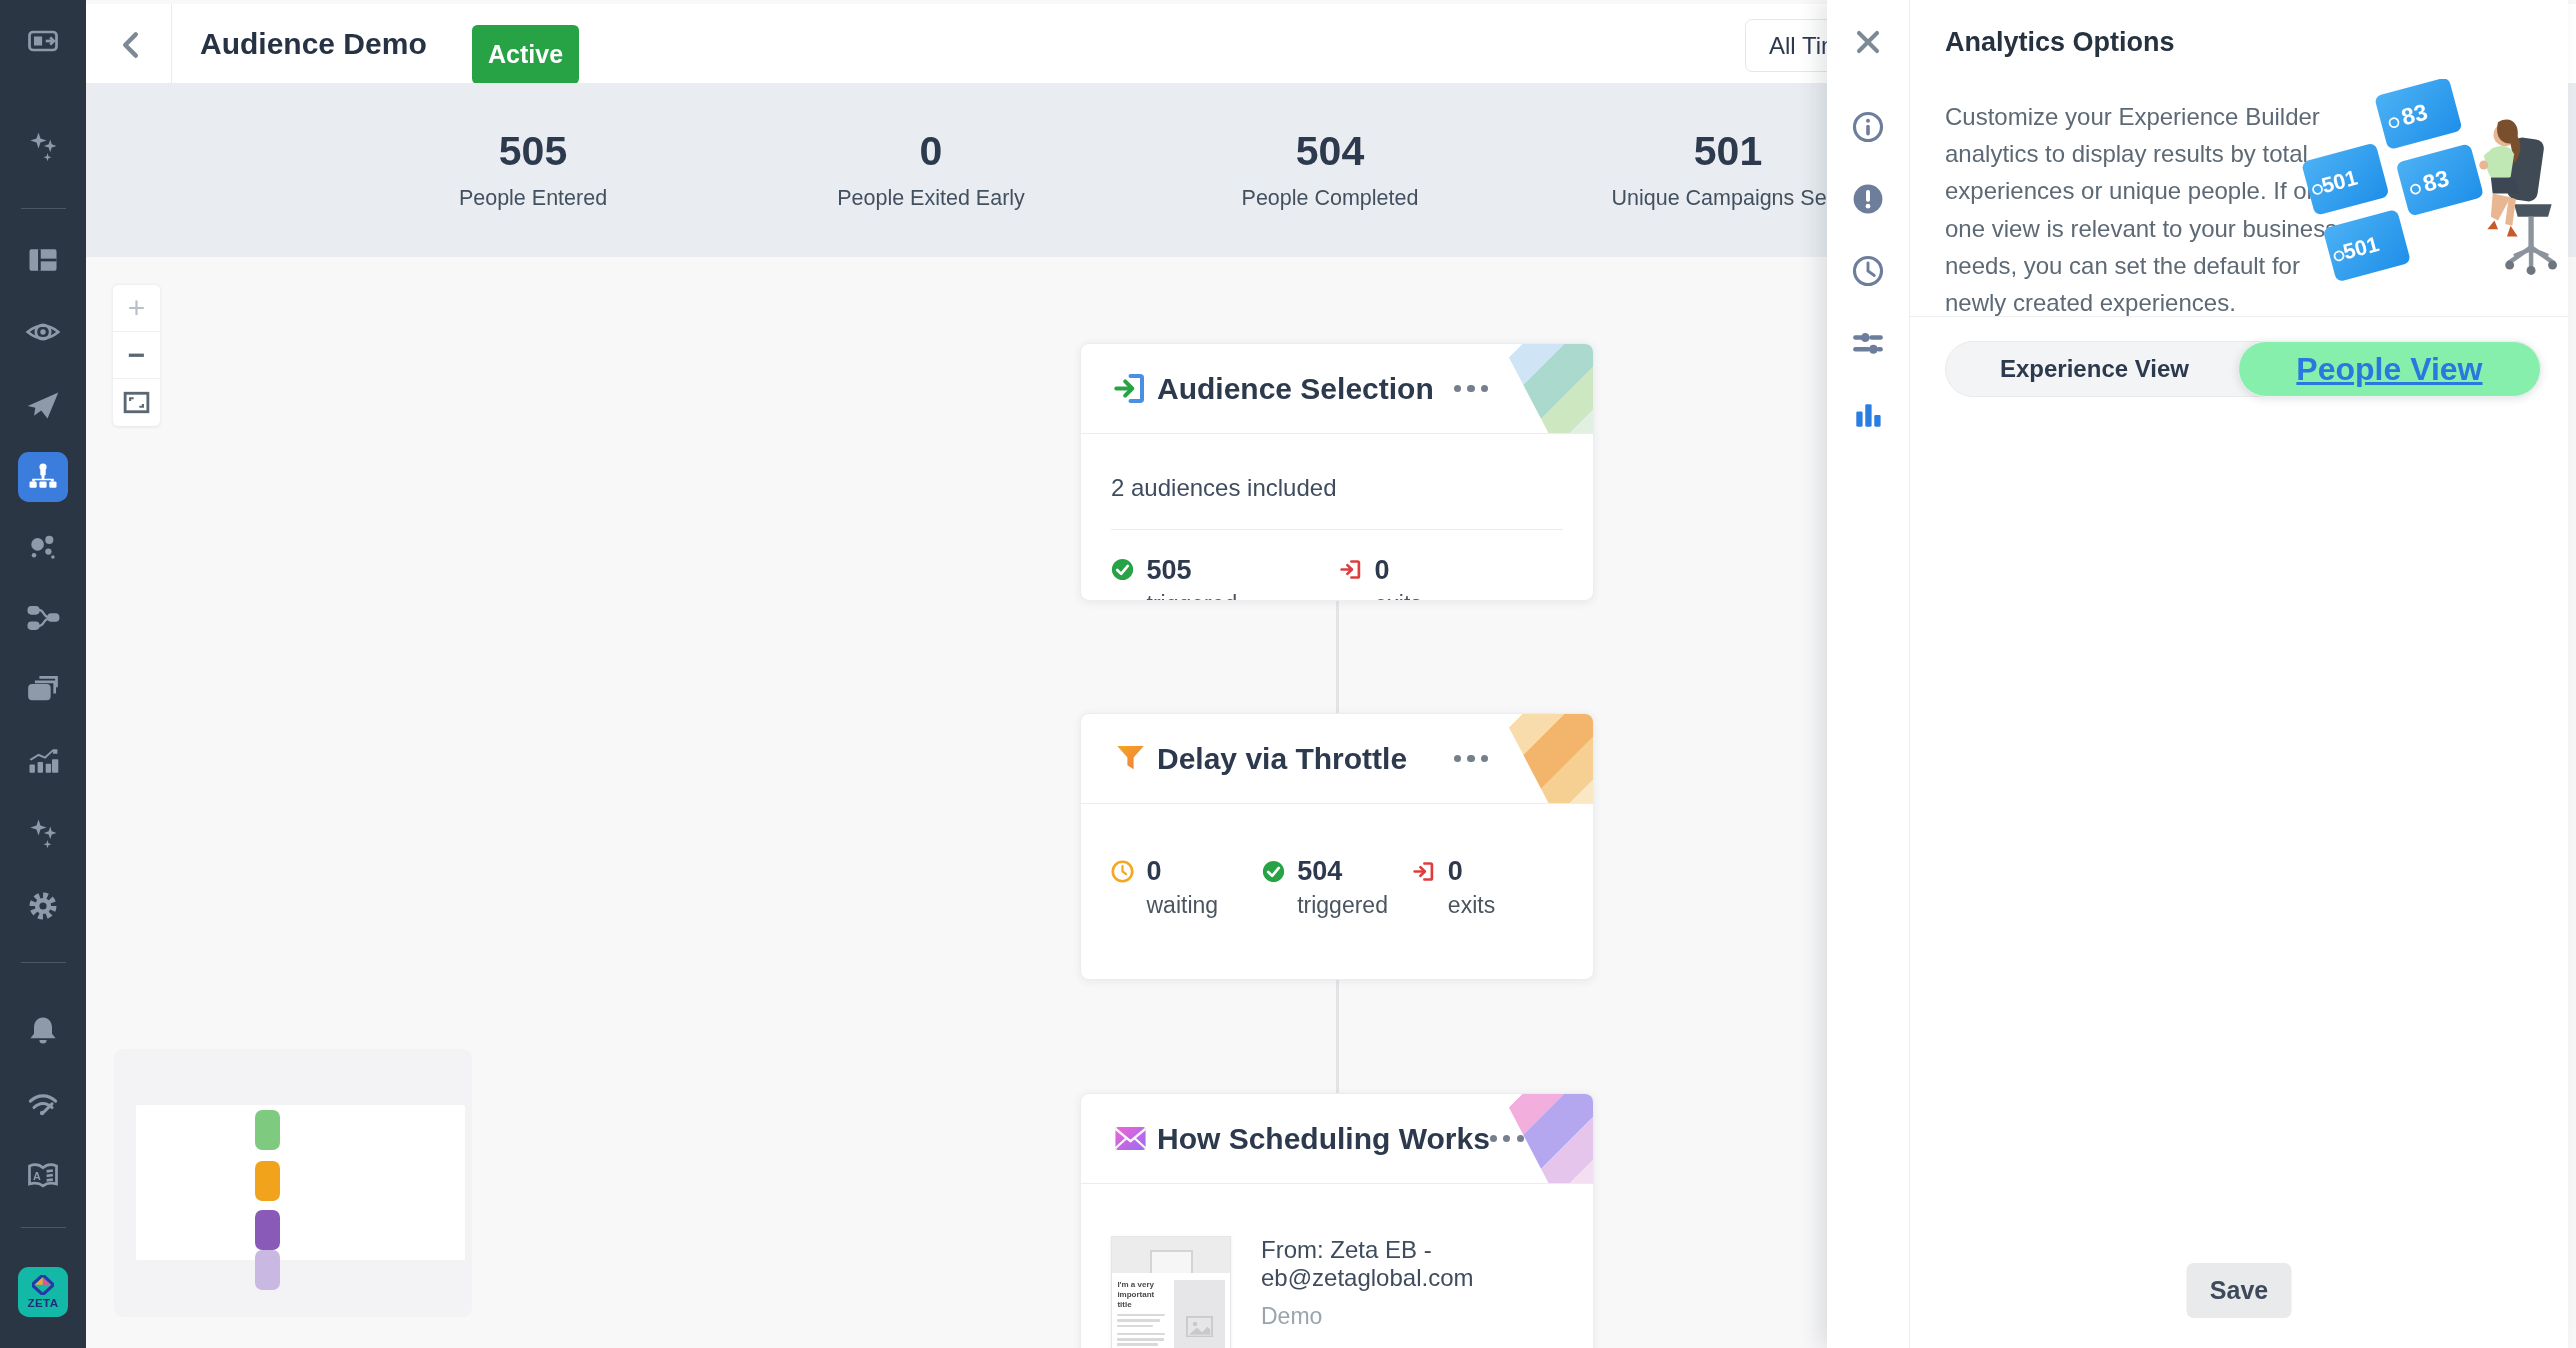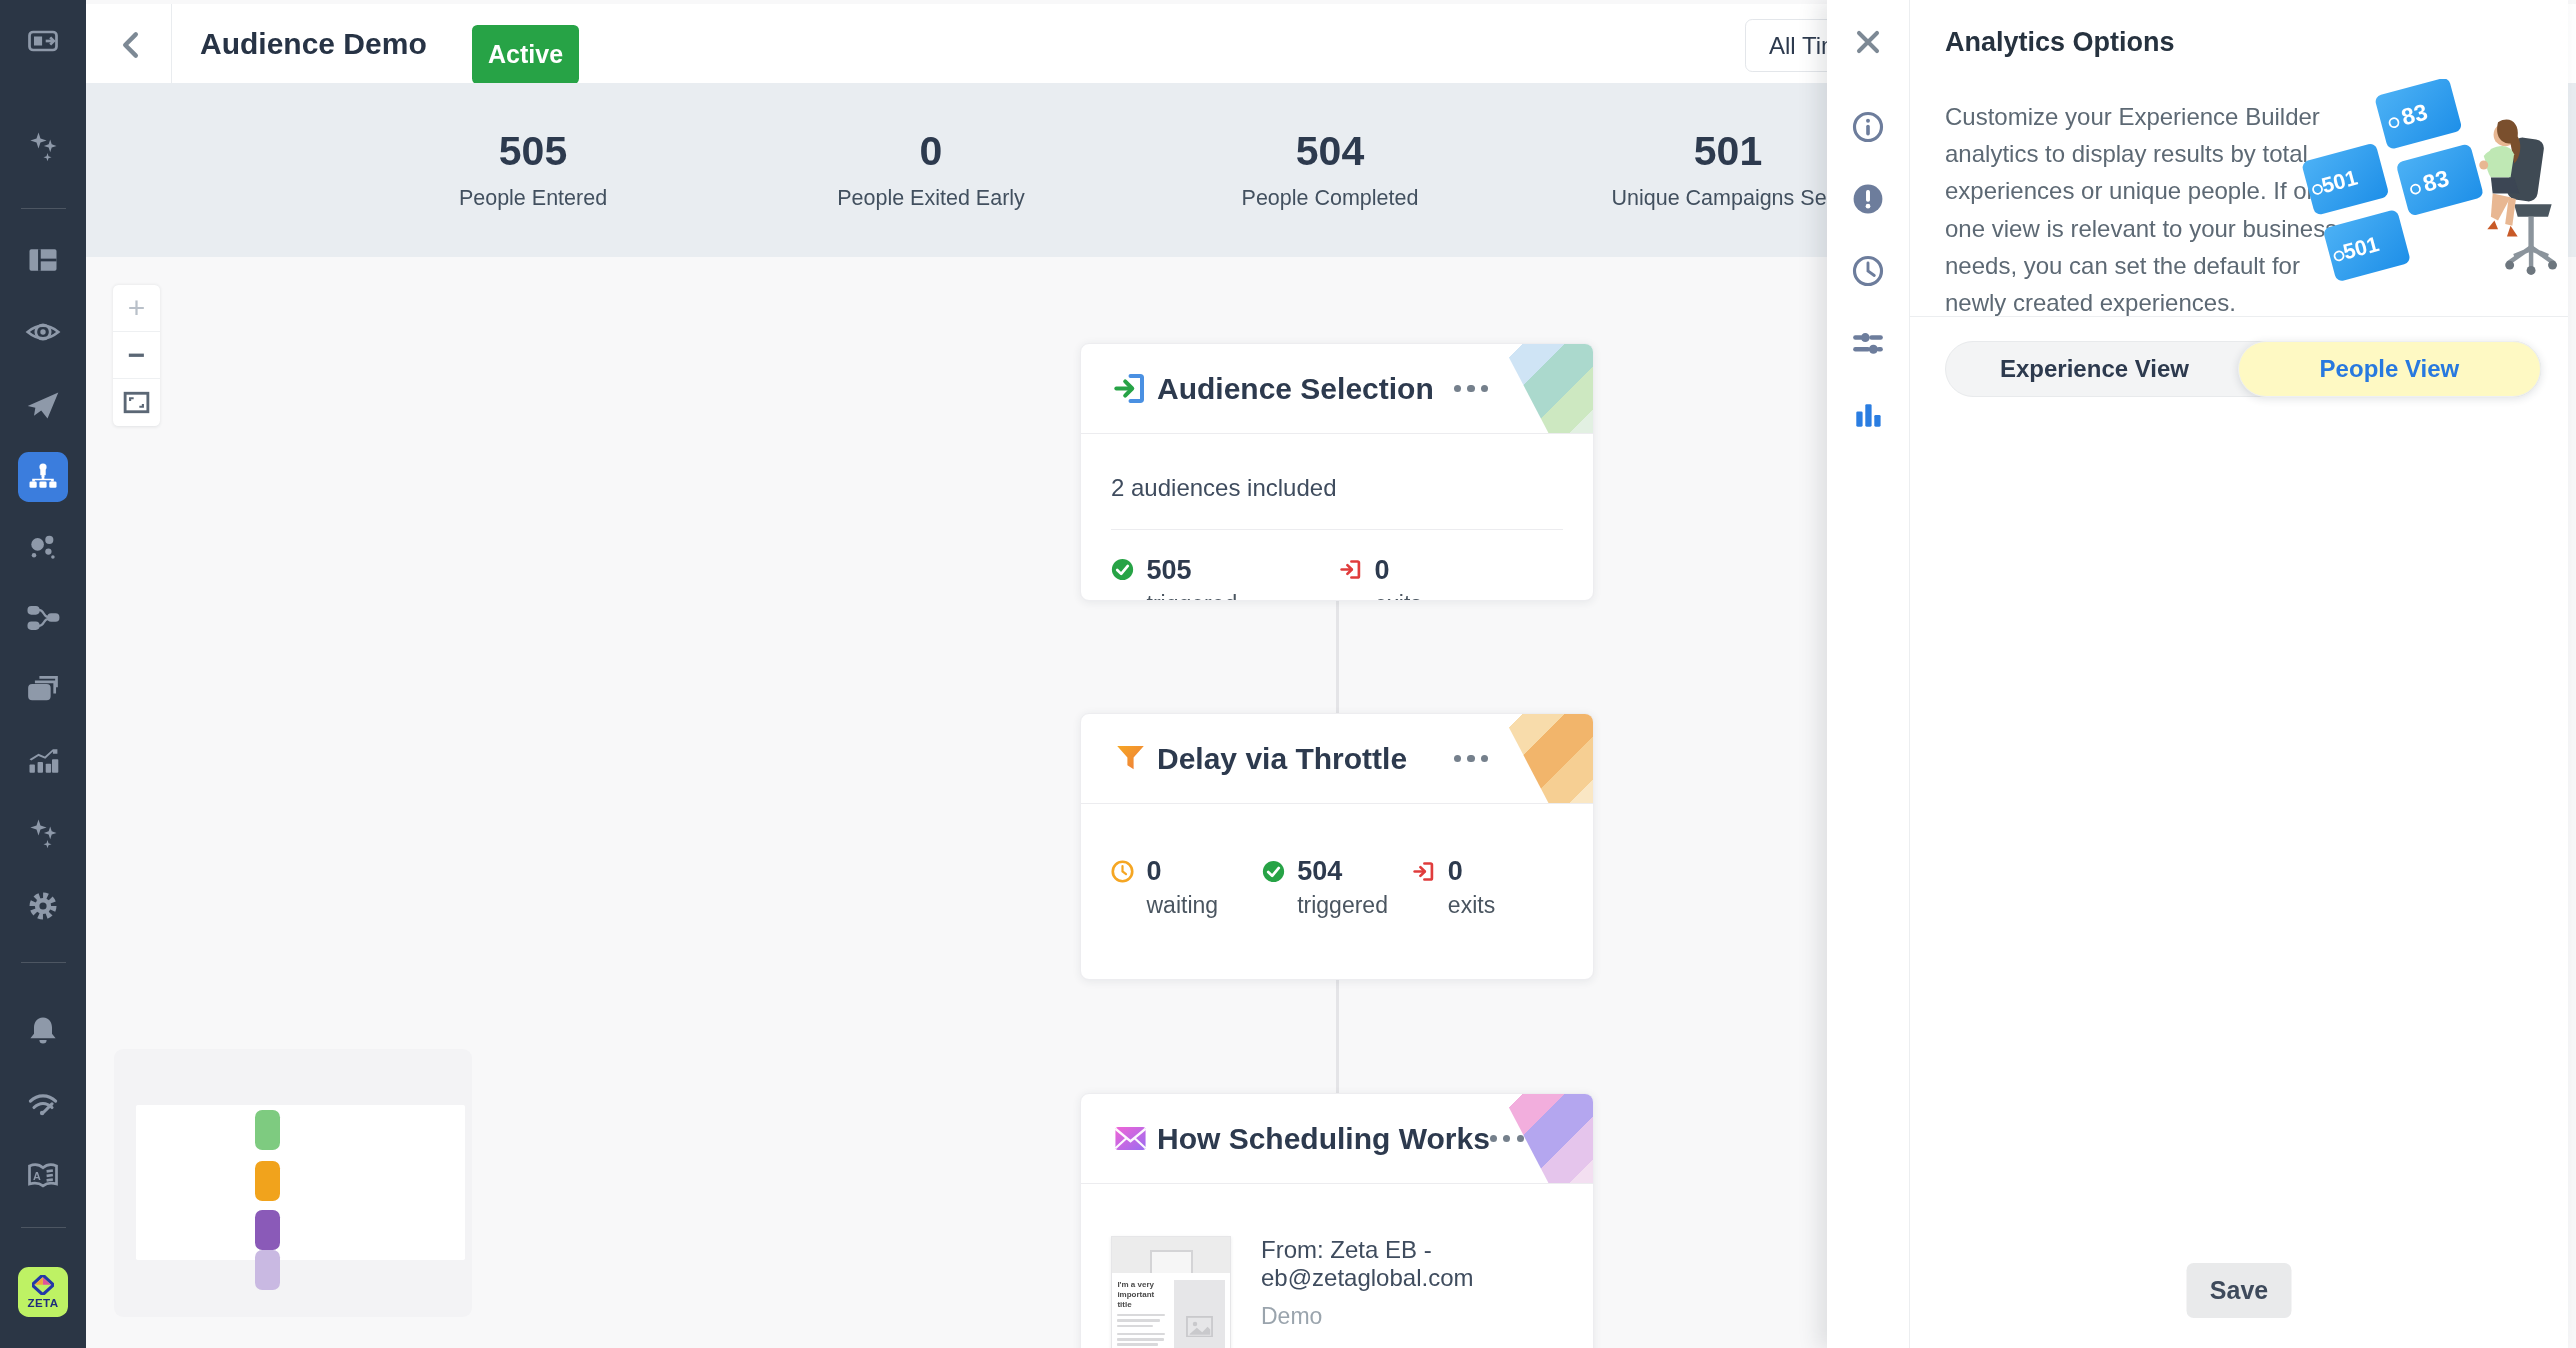--- a/index.html
+++ b/index.html
@@ -5,21 +5,21 @@
   * { margin:0; padding:0; box-sizing:border-box; }
   html,body { width:2576px; height:1349px; overflow:hidden; }
   body { font-family:"Liberation Sans","DejaVu Sans",sans-serif; background:#f8f8f9; position:relative; color:#2d3a4e; }
 
   
   .sidebar { position:absolute; left:0; top:0; width:86px; height:1349px; background:#2b3645; z-index:40; }
   .sb-btn { position:absolute; left:22.4px; width:41px; height:41px; display:flex; align-items:center; justify-content:center; cursor:pointer; }
   .sb-btn svg { width:36px; height:36px; }
   .sb-btn.active { left:18px; width:50px; height:50px; background:#3b7ddd; border-radius:10.7px; }
   .sb-divider { position:absolute; left:20.6px; width:45px; height:0.9px; background:rgba(255,255,255,.16); }
-  .sb-logo { position:absolute; left:18px; top:1267px; width:50px; height:50px; background:#bef264; border-radius:10.7px; display:flex; flex-direction:column; align-items:center; justify-content:center; cursor:pointer; }
+  .sb-logo { position:absolute; left:18px; top:1267px; width:50px; height:50px; background:#14b8a6; border-radius:10.7px; display:flex; flex-direction:column; align-items:center; justify-content:center; cursor:pointer; }
   .sb-logo .ztext { font-size:11.6px; font-weight:700; color:#1f2d7b; letter-spacing:0.4px; margin-top:0.9px; }
 
   
   .main { position:absolute; left:86px; top:0; right:0; bottom:0; }
 
   .topbar { position:absolute; left:0; top:4px; right:0; height:83px; background:#fff; }
   .back-btn { position:absolute; left:25px; top:21.5px; width:39px; height:39px; display:flex; align-items:center; justify-content:center; cursor:pointer; }
   .topbar-vdiv { position:absolute; left:85px; top:0; width:0.9px; height:83px; background:#e9ecef; }
   .page-title { position:absolute; left:114px; top:23px; font-size:30px; font-weight:700; color:#273345; }
   .status-badge { position:absolute; left:386px; top:20.6px; background:#27a346; color:#fff; font-size:25px; font-weight:700; padding:15px 16px; border-radius:5.4px; }
@@ -87,21 +87,21 @@
   .rail-btn { width:45px; height:45px; display:flex; align-items:center; justify-content:center; cursor:pointer; margin-bottom:27px; }
   .rail-btn svg { width:36px; height:36px; }
   .rail-gap { height:12.5px; }
   .panel { flex:1; background:#fff; position:relative; }
   .panel-title { position:absolute; left:35px; top:27px; font-size:27px; font-weight:700; color:#26323f; }
   .panel-desc { position:absolute; left:35px; top:98px; width:420px; font-size:24px; line-height:1.55; color:#5d6974; }
   .panel-illus { position:absolute; right:10.7px; top:79px; width:277px; height:206px; }
   .panel-hdiv { position:absolute; left:0; top:316px; width:100%; height:0.9px; background:#eceef0; }
   .toggle { position:absolute; left:35px; top:341px; width:596px; height:56px; border:1.8px solid #e8eaec; border-radius:36px; background:#f3f4f5; }
   .tg-left { position:absolute; left:0; top:0; width:50%; height:100%; display:flex; align-items:center; justify-content:center; font-size:24px; font-weight:700; color:#2d3a4e; cursor:pointer; }
-  .tg-right { position:absolute; right:-0.9px; top:-0.9px; width:51%; height:calc(100% + 1.8px); background:#fef9c3; border:0.9px solid #eef0f2; border-radius:36px; box-shadow:0 1.8px 9px rgba(30,40,55,.14); display:flex; align-items:center; justify-content:center; font-size:24px; font-weight:700; color:#2879df; cursor:pointer; }
+  .tg-right { position:absolute; right:-0.9px; top:-0.9px; width:51%; height:calc(100% + 1.8px); background:#86efac; border:0.9px solid #eef0f2; border-radius:36px; box-shadow:0 1.8px 9px rgba(30,40,55,.14); display:flex; align-items:center; justify-content:center; font-size:32px; font-weight:700; color:#2879df; cursor:pointer;text-decoration:underline; }
   .save-btn { position:absolute; left:50%; transform:translateX(-50%); bottom:31px; width:105px; height:55px; background:#e9eaeb; border:none; border-radius:7.2px; font-size:25px; font-weight:700; color:#3e4a5b; cursor:pointer; font-family:inherit; }
 </style>
 </head>
 <body>
 
 <aside class="sidebar">
   <div class="sb-btn" style="top:20.6px">
     <svg viewBox="0 0 40 40" fill="none" stroke="#8e99a9" stroke-width="3">
         <rect x="5" y="10" width="30" height="20" rx="4"></rect>
         <rect x="10" y="15" width="9" height="10" fill="#8e99a9" stroke="none"></rect>

